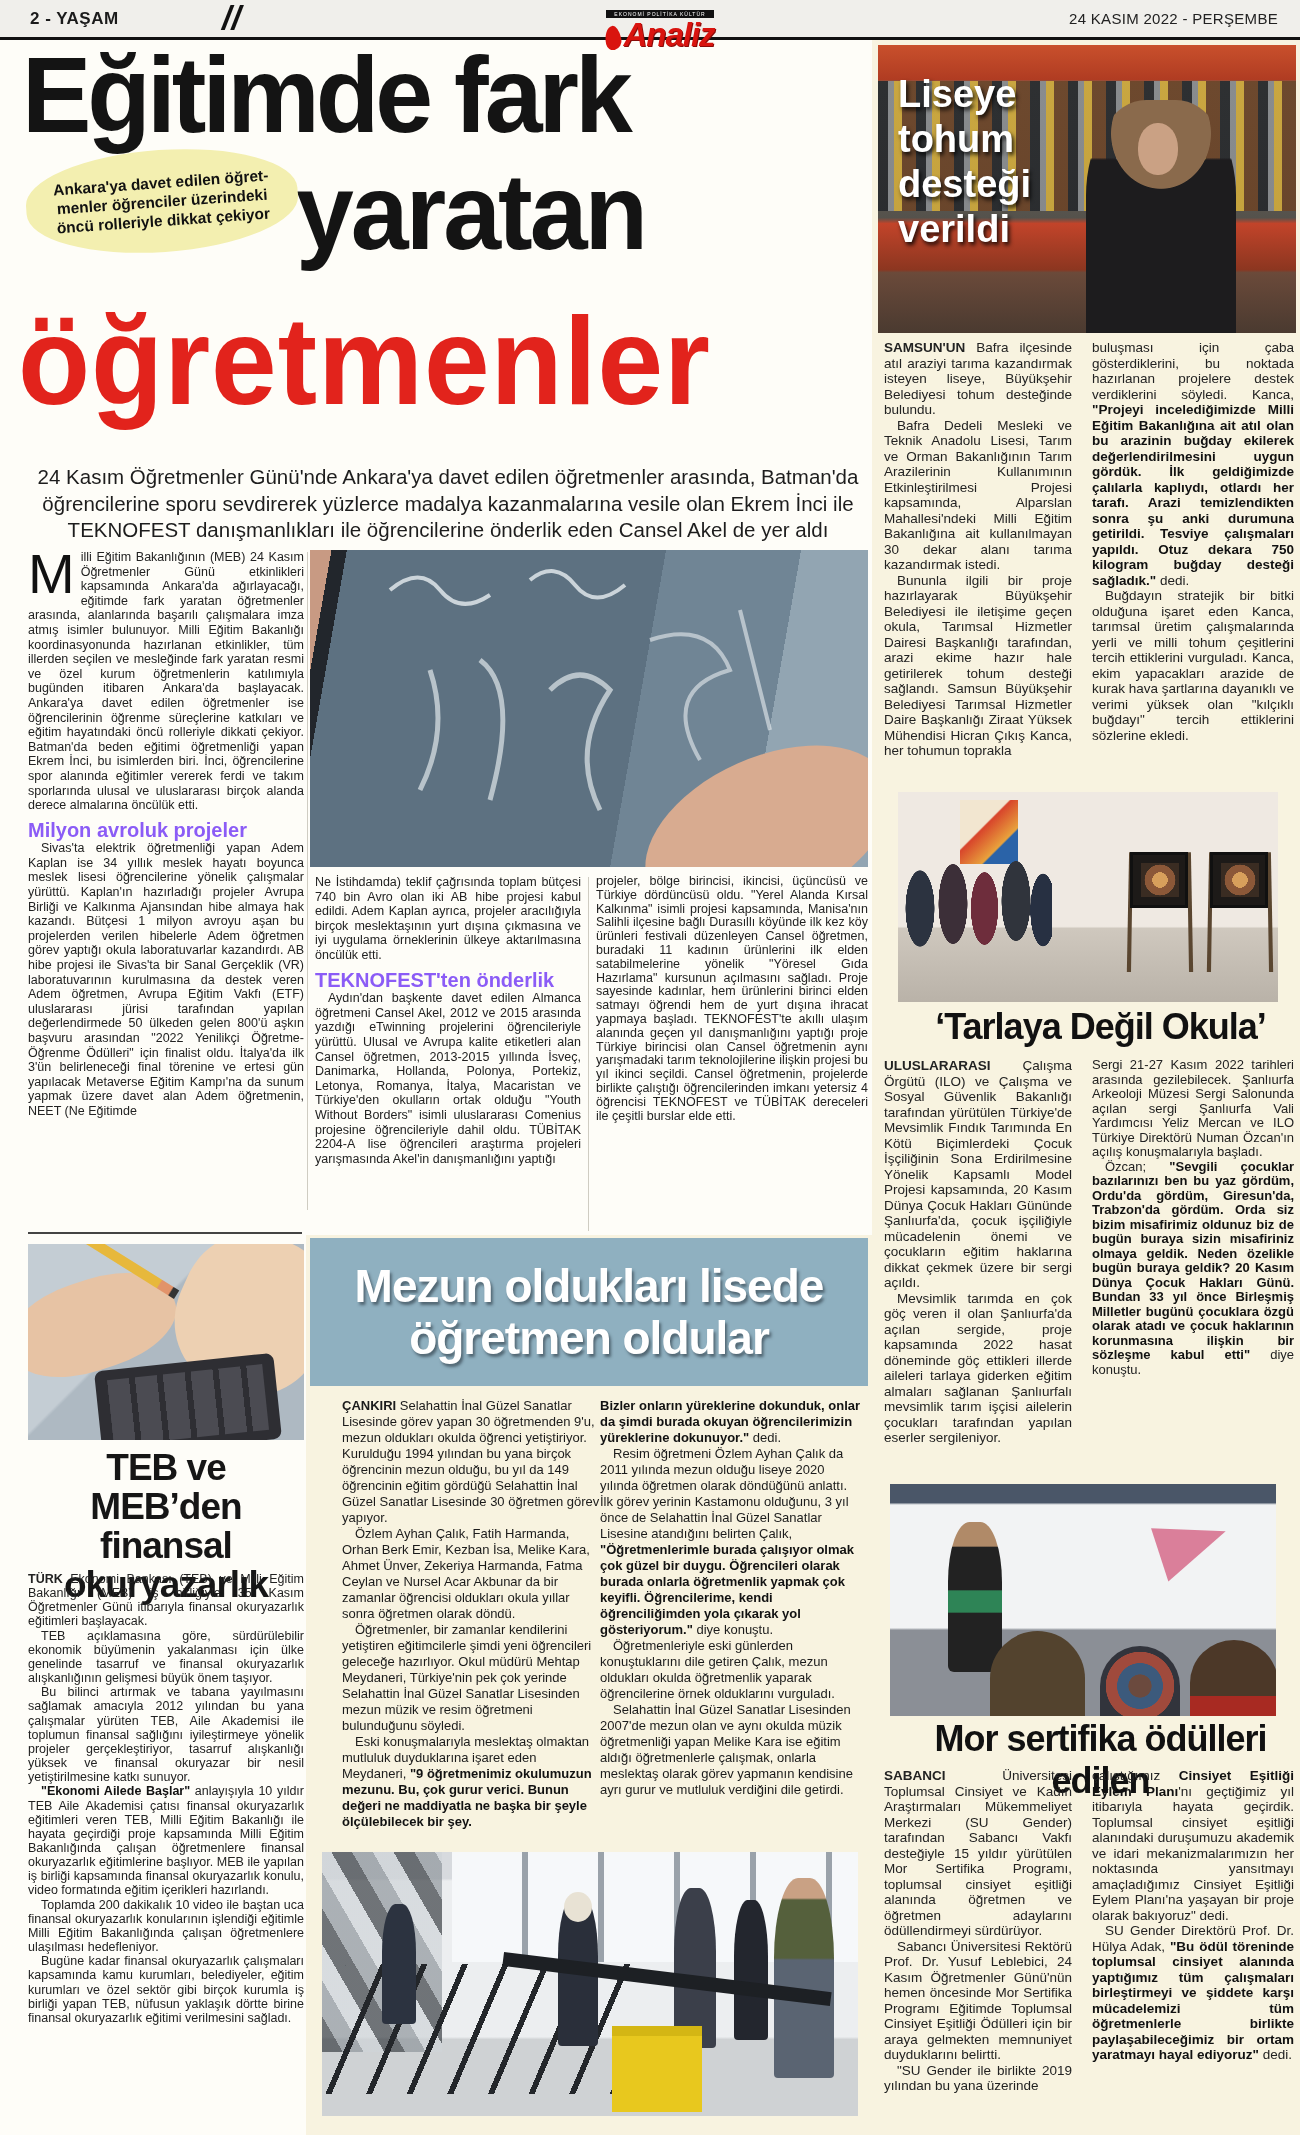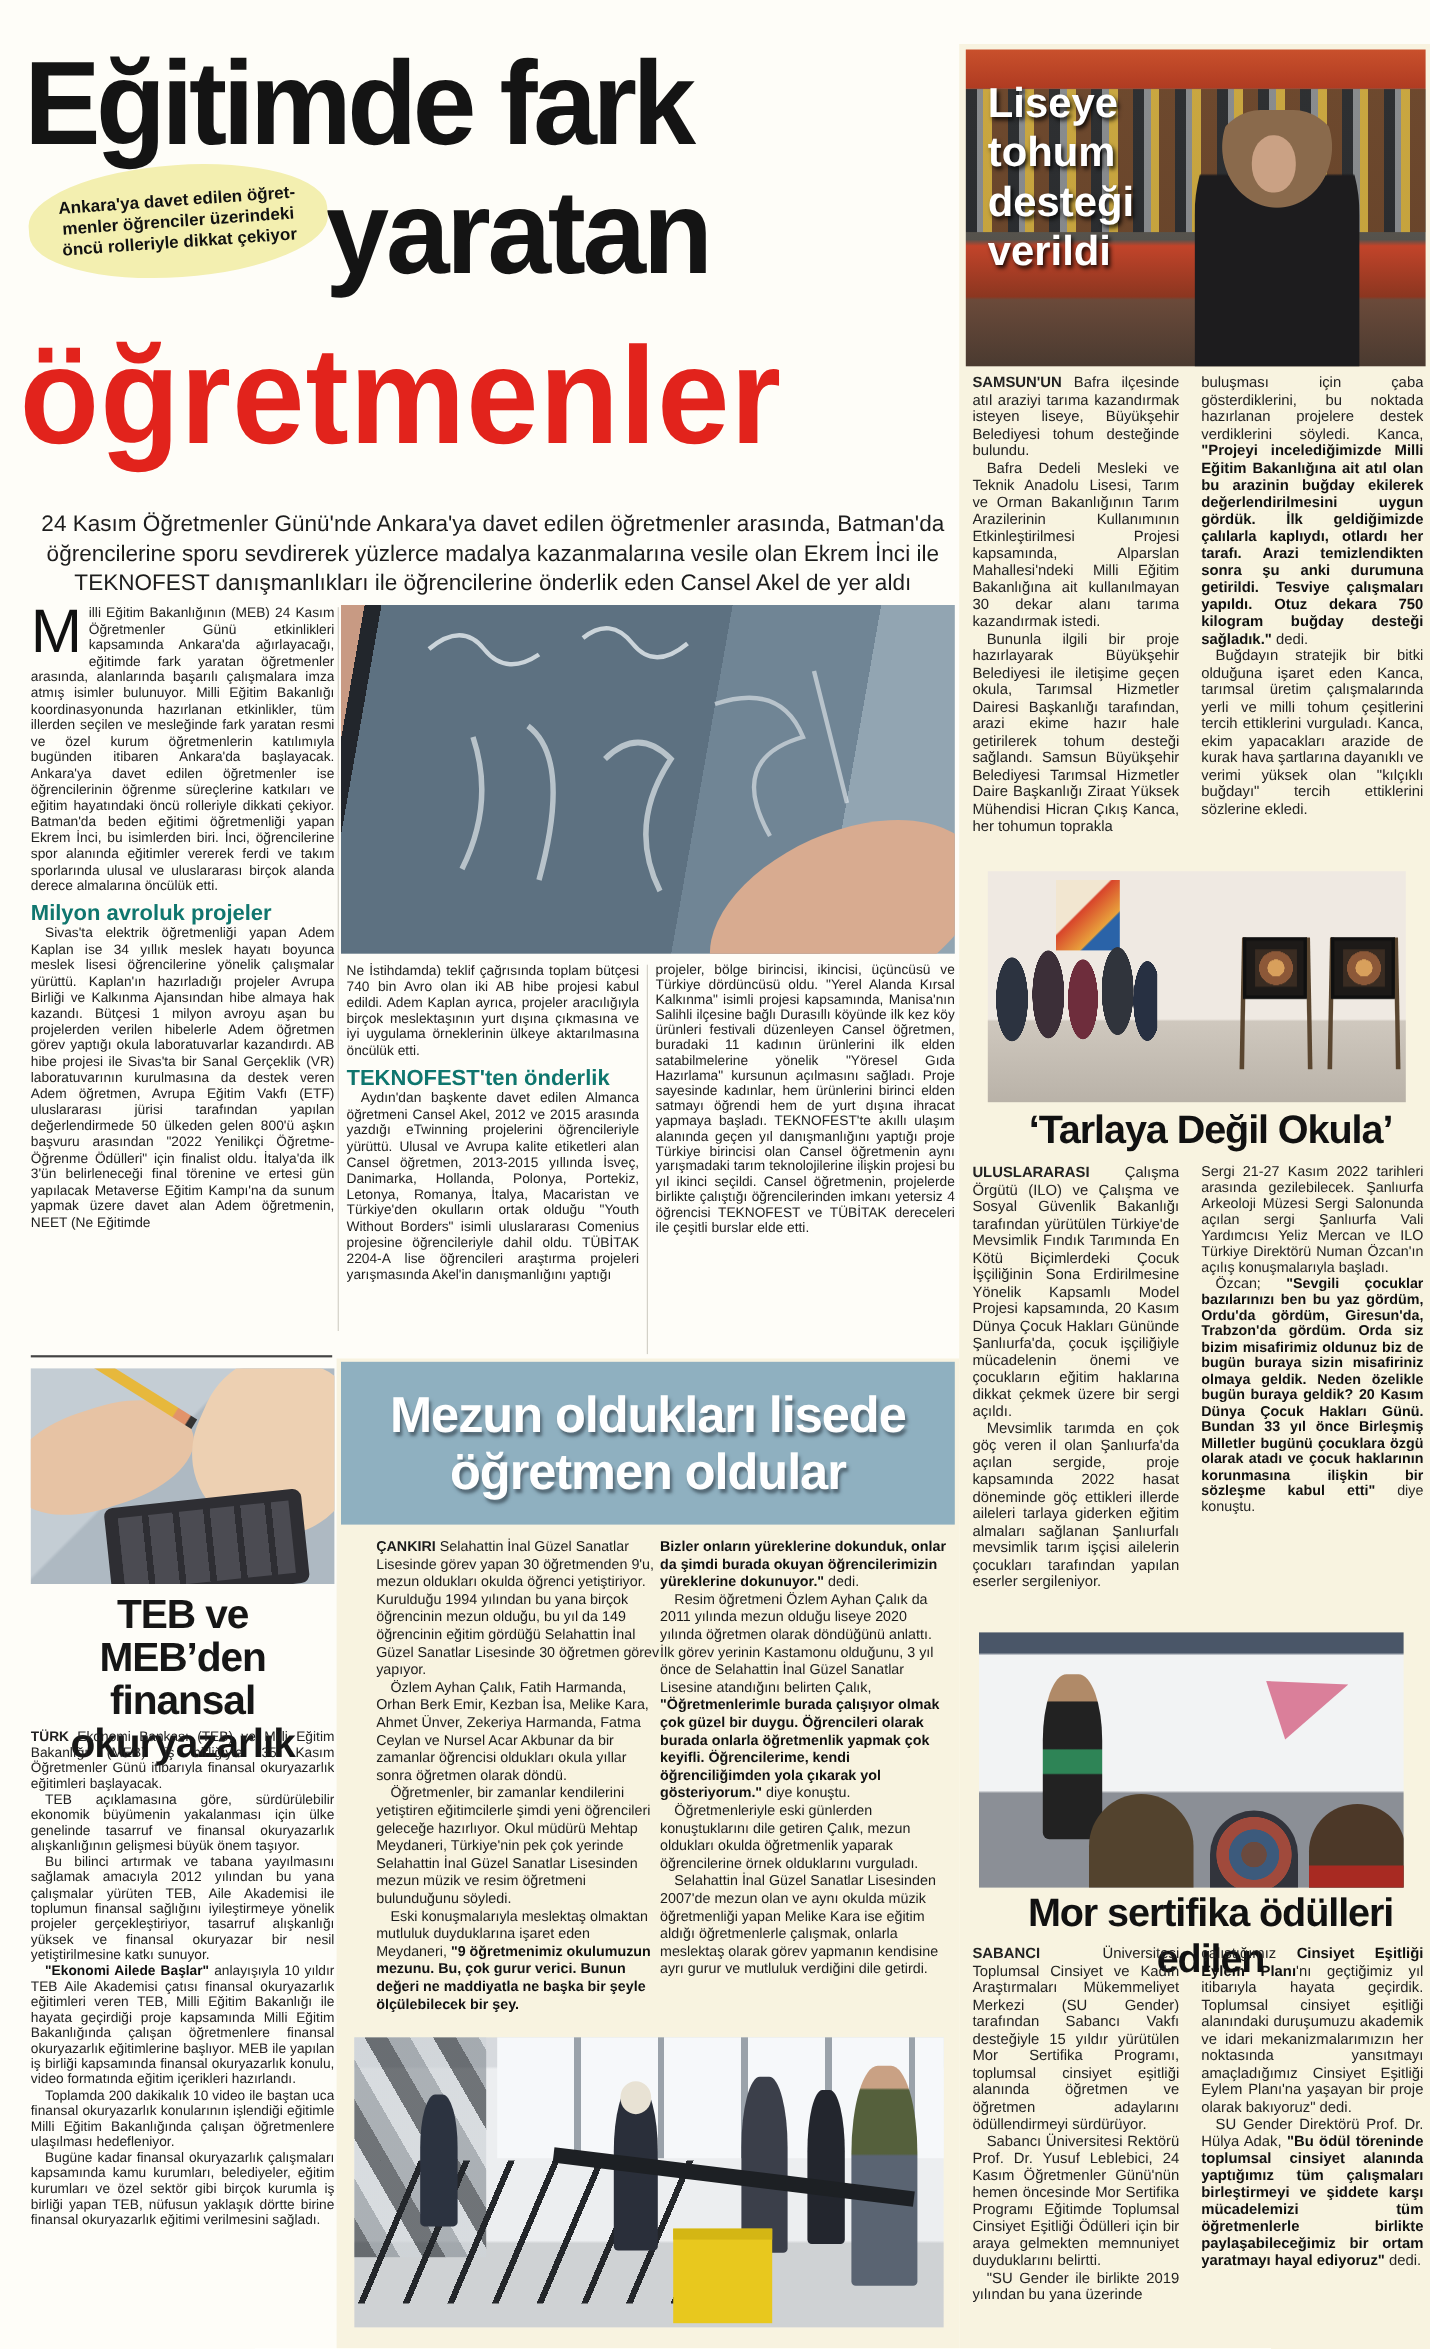--- a/index.html
+++ b/index.html
@@ -26,21 +26,21 @@
   .lead { position:absolute; left:25px; top:464px; width:846px; font-size:20.5px; line-height:26.5px; text-align:center; color:#1d1d1d; }
 
   
   .bodytext { font-size:12.5px; line-height:14.6px; text-align:justify; color:#222; }
   .col { position:absolute; overflow:hidden; }
   .col p + p, .col .ind { text-indent:13px; }
   .col-1 { left:28px; top:550px; width:276px; height:662px; }
   .col-2 { left:315px; top:875px; width:266px; height:358px; }
   .col-3 { left:596px; top:875px; width:272px; height:358px; line-height:13.8px; }
   .dropcap { float:left; font-size:56px; line-height:44px; padding:2px 6px 0 0; font-weight:normal; color:#111; }
-  .subhead { font-size:20px; font-weight:bold; color:#0f766e; margin:10px 0 4px 0; text-indent:0 !important; }
+  .subhead { font-size:20px; font-weight:bold; color:#8b5cf6; margin:10px 0 4px 0; text-indent:0 !important; }
   .vrule { position:absolute; width:1px; background:#cfccc2; }
   .hrule { position:absolute; height:2px; background:#444; }
 
   
   .right-strip { position:absolute; left:872px; top:40px; width:428px; height:2095px; background:#f8f3e0; }
   .rcol { position:absolute; overflow:hidden; font-size:13.5px; line-height:15.5px; text-align:justify; color:#222; }
   .rcol p + p { text-indent:13px; }
   .leadword { font-weight:bold; }
   .bq { font-weight:bold; color:#111; }
 
@@ -106,20 +106,29 @@
   .mezun-head div { font-size:46px; line-height:52px; font-weight:bold; color:#fff; text-shadow:2px 3px 3px rgba(30,40,50,.55); letter-spacing:-1px; }
   .mezun-col { font-size:13px; line-height:16px; }
   .mezun-c1 { left:318px; top:1398px; width:262px; height:448px;margin-left:24px; }
   .mezun-c2 { left:600px; top:1398px; width:262px; height:448px; }
 </style>
 </head>
 <body>
 
 <div class="page">
 
+  <div class="topbar">
+    <div class="section-label">2 - YAŞAM</div>
+    <div class="slashes">//</div>
+    <div class="masthead">
+      <span class="masthead-tag">EKONOMİ POLİTİKA KÜLTÜR</span><br>
+      <span class="flame-icon"></span><span class="masthead-name">Analiz</span>
+    </div>
+    <div class="date-label">24 KASIM 2022 - PERŞEMBE</div>
+  </div>
 
   <div class="right-strip"></div>
 
   <div class="hl1">Eğitimde fark</div>
   <div class="hl2">yaratan</div>
   <div class="hl3">öğretmenler</div>
   <div class="kicker">
     <div class="kicker-inner">
       <span>Ankara'ya davet edilen öğret-</span><br>
       <span>menler öğrenciler üzerindeki</span><br>

